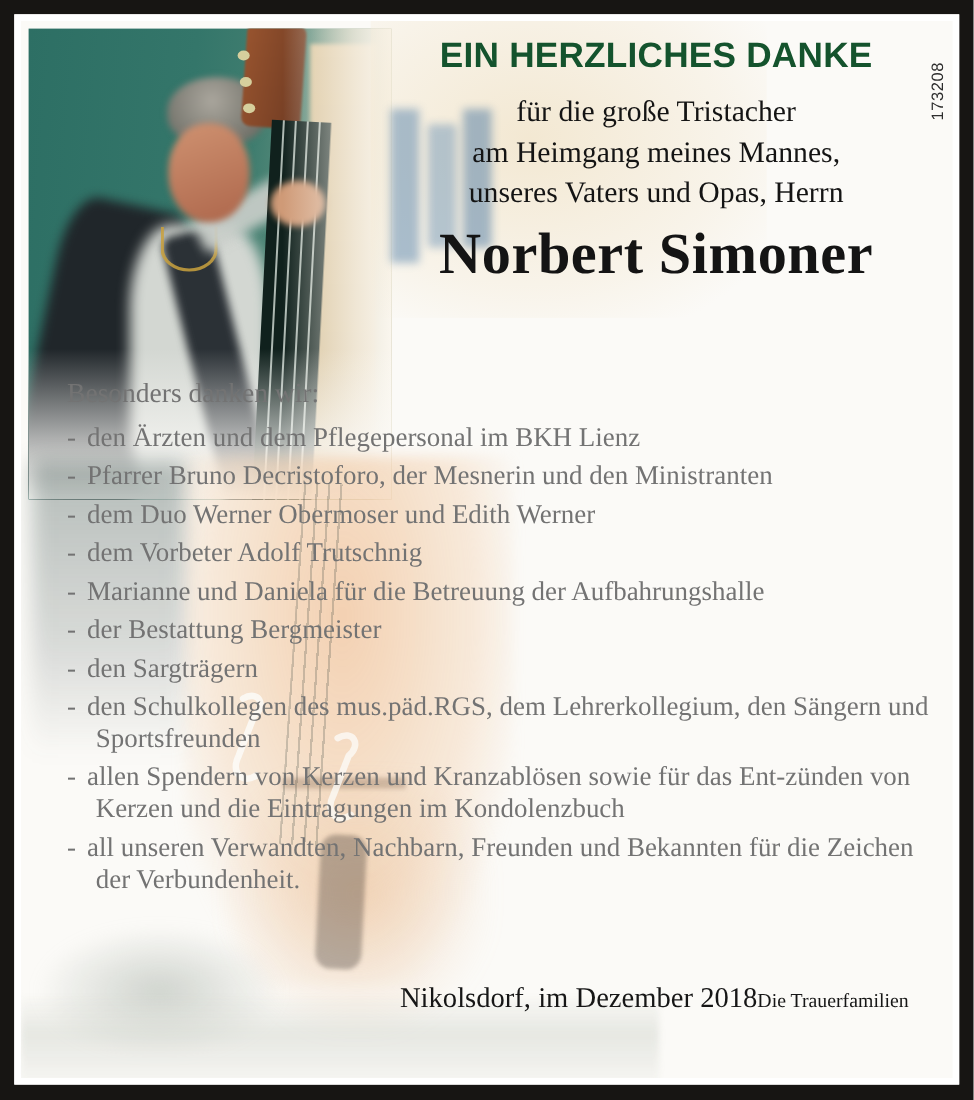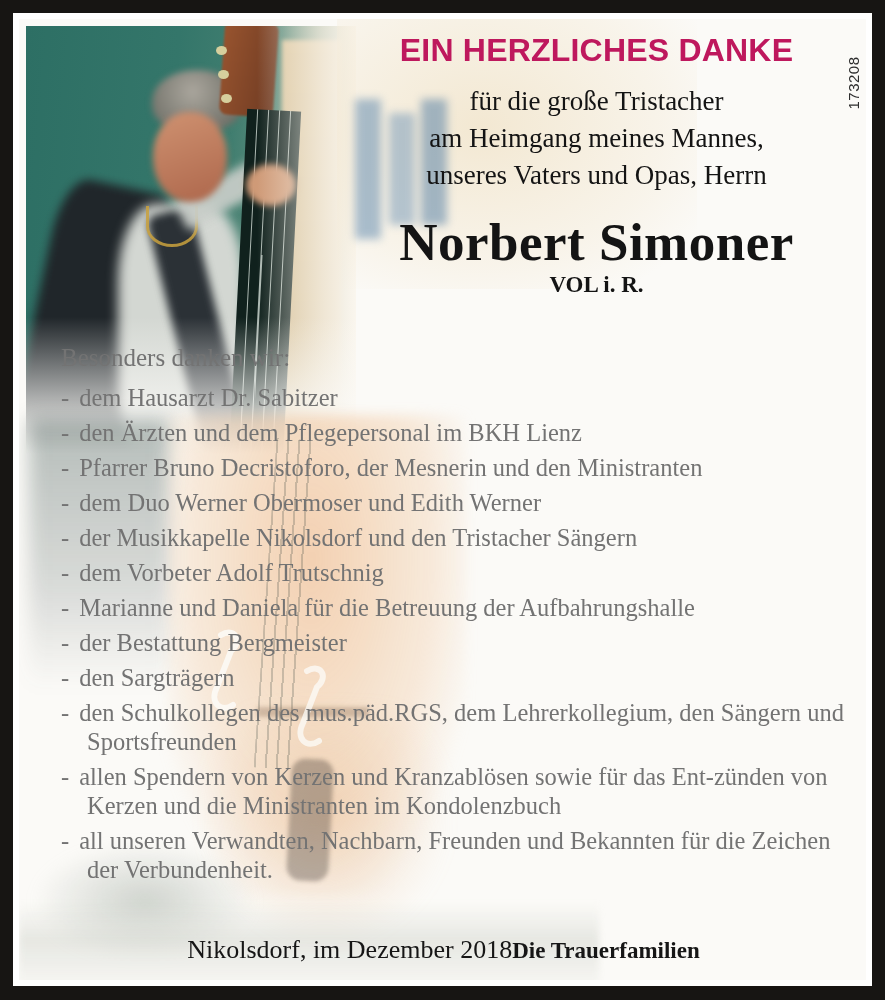--- a/index.html
+++ b/index.html
@@ -78,41 +78,41 @@
   .header{
     position:absolute;top:13px;left:322px;right:14px;
     text-align:center;z-index:5;color:#141414;
   }
   .title{
     font-family:"Liberation Sans", sans-serif;
     font-weight:800;font-size:32px;letter-spacing:.2px;
     color:#c0252c;white-space:nowrap;
   }
   .intro{font-size:27px;line-height:37px;margin-top:14px;}
-  .name{font-weight:bold;font-size:53px;line-height:56px;margin-top:20px;letter-spacing:.5px;white-space:nowrap;}
+  .name{font-weight:bold;font-size:53px;line-height:56px;margin-top:9px;letter-spacing:.5px;white-space:nowrap;}
   .suffix{font-weight:bold;font-size:23px;margin-top:2px;}
   .dates{font-weight:bold;font-size:23px;margin-top:6px;}
   .dates .gap{display:inline-block;width:30px;}
   .thanks{
     position:absolute;top:325px;left:42px;right:16px;z-index:5;
     font-size:24.5px;color:#737373;
   }
   .thanks-heading{font-size:25px;margin-bottom:11px;}
   ul.tlist{list-style:none;margin:0;padding:0;}
   ul.tlist li{
     padding-left:26px;text-indent:-26px;
     line-height:29px;margin-bottom:6px;
   }
   ul.tlist .mk{margin-right:10px;}
   .closing{
-    position:absolute;left:42px;right:40px;top:916px;z-index:5;
-    display:flex;justify-content:center;align-items:baseline;color:#161616;
+    position:absolute;left:42px;right:40px;top:873px;z-index:5;
+    display:flex;justify-content:flex-end;align-items:baseline;color:#161616;
   }
   .place-date{font-size:26px;}
-  .signature{font-weight:bold;font-size:23px;}
+  .signature{font-weight:normal;font-size:18px;}
 </style>
 </head>
 <body>
 
 <div class="sheet">
 
   <div class="photo">
     <div class="ph-tan-strip"></div>
     <div class="ph-vest-left"></div>
     <div class="ph-shirt"></div>
@@ -150,55 +150,52 @@
     <path d="M108,42 C122,34 130,48 118,58 L104,94 C96,110 108,120 120,112" fill="none" stroke="rgba(252,252,250,0.75)" stroke-width="6" stroke-linecap="round"></path>
   </svg>
   <div class="faint gray-blob"></div>
   <div class="faint bottom-band"></div>
 
   <div class="ref">
     <span>173208</span>
   </div>
 
   <div class="header">
-    <div class="title" style="color: #be185d;">EIN HERZLICHES DANKE</div>
+    <div class="title" style="color: #14532d;">EIN HERZLICHES DANKE</div>
     <div class="intro">
       <div>für die große Tristacher</div>
       <div>am Heimgang meines Mannes,</div>
       <div>unseres Vaters und Opas, Herrn</div>
     </div>
     <div class="name">Norbert Simoner</div>
-    <div class="suffix">VOL i. R.</div>
   </div>
 
   <div class="thanks">
     <div class="thanks-heading">Besonders danken wir:</div>
     <ul class="tlist">
-  <li><span class="mk">-</span><span class="tx">dem Hausarzt Dr. Sabitzer</span></li>
 
   <li><span class="mk">-</span><span class="tx">den Ärzten und dem Pflegepersonal im BKH Lienz</span></li>
 
   <li><span class="mk">-</span><span class="tx">Pfarrer Bruno Decristoforo, der Mesnerin und den Ministranten</span></li>
 
   <li><span class="mk">-</span><span class="tx">dem Duo Werner Obermoser und Edith Werner</span></li>
 
-  <li><span class="mk">-</span><span class="tx">der Musikkapelle Nikolsdorf und den Tristacher Sängern</span></li>
 
   <li><span class="mk">-</span><span class="tx">dem Vorbeter Adolf Trutschnig</span></li>
 
   <li><span class="mk">-</span><span class="tx">Marianne und Daniela für die Betreuung der Aufbahrungshalle</span></li>
 
   <li><span class="mk">-</span><span class="tx">der Bestattung Bergmeister</span></li>
 
   <li><span class="mk">-</span><span class="tx">den Sargträgern</span></li>
 
 
   <li><span class="mk">-</span><span class="tx">den Schulkollegen des mus.päd.RGS, dem Lehrerkollegium, den Sängern und Sportsfreunden</span></li>
 
-  <li><span class="mk">-</span><span class="tx">allen Spendern von Kerzen und Kranzablösen sowie für das Ent-zünden von Kerzen und die Ministranten im Kondolenzbuch</span></li>
+  <li><span class="mk">-</span><span class="tx">allen Spendern von Kerzen und Kranzablösen sowie für das Ent-zünden von Kerzen und die Eintragungen im Kondolenzbuch</span></li>
 
   <li><span class="mk">-</span><span class="tx">all unseren Verwandten, Nachbarn, Freunden und Bekannten für die Zeichen der Verbundenheit.</span></li>
 </ul>
   </div>
 
   <div class="closing">
     <span class="place-date">Nikolsdorf, im Dezember 2018</span>
     <span class="signature">Die Trauerfamilien</span>
   </div>
 

